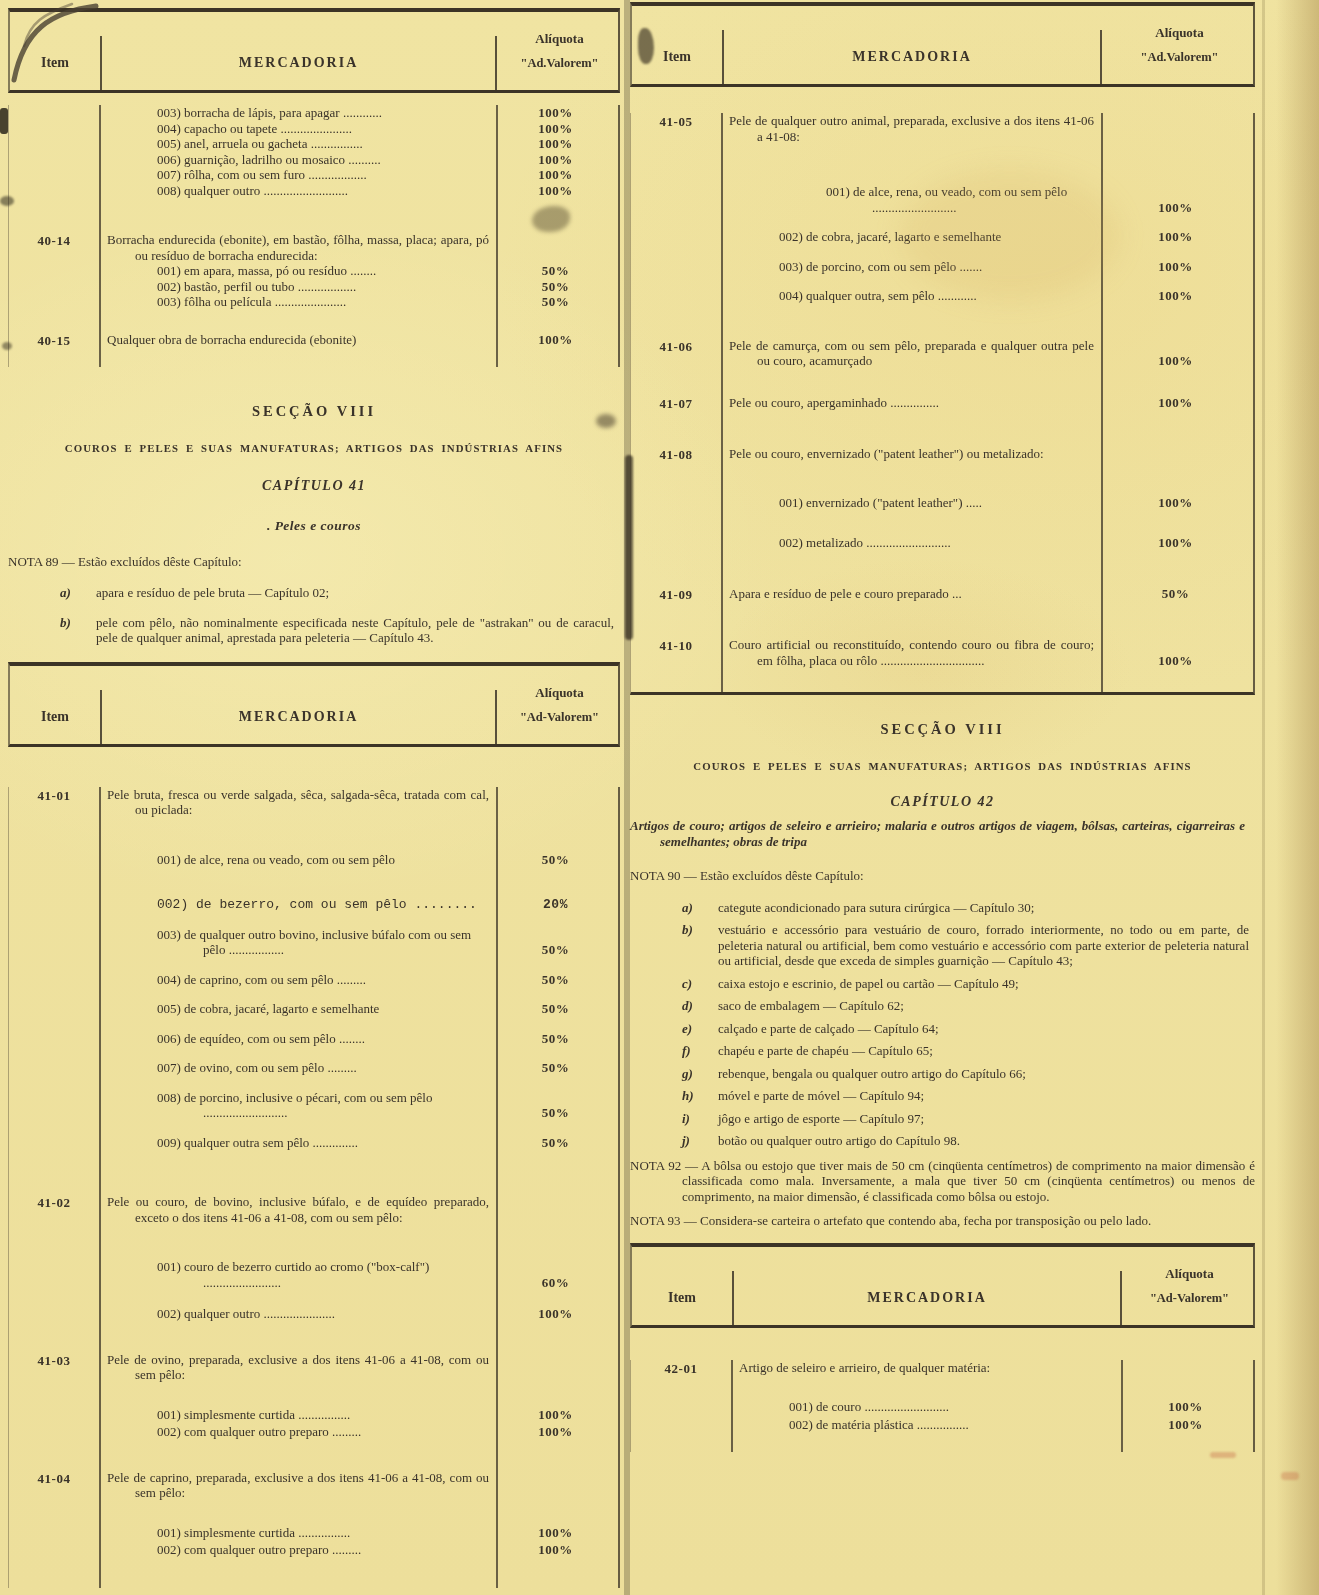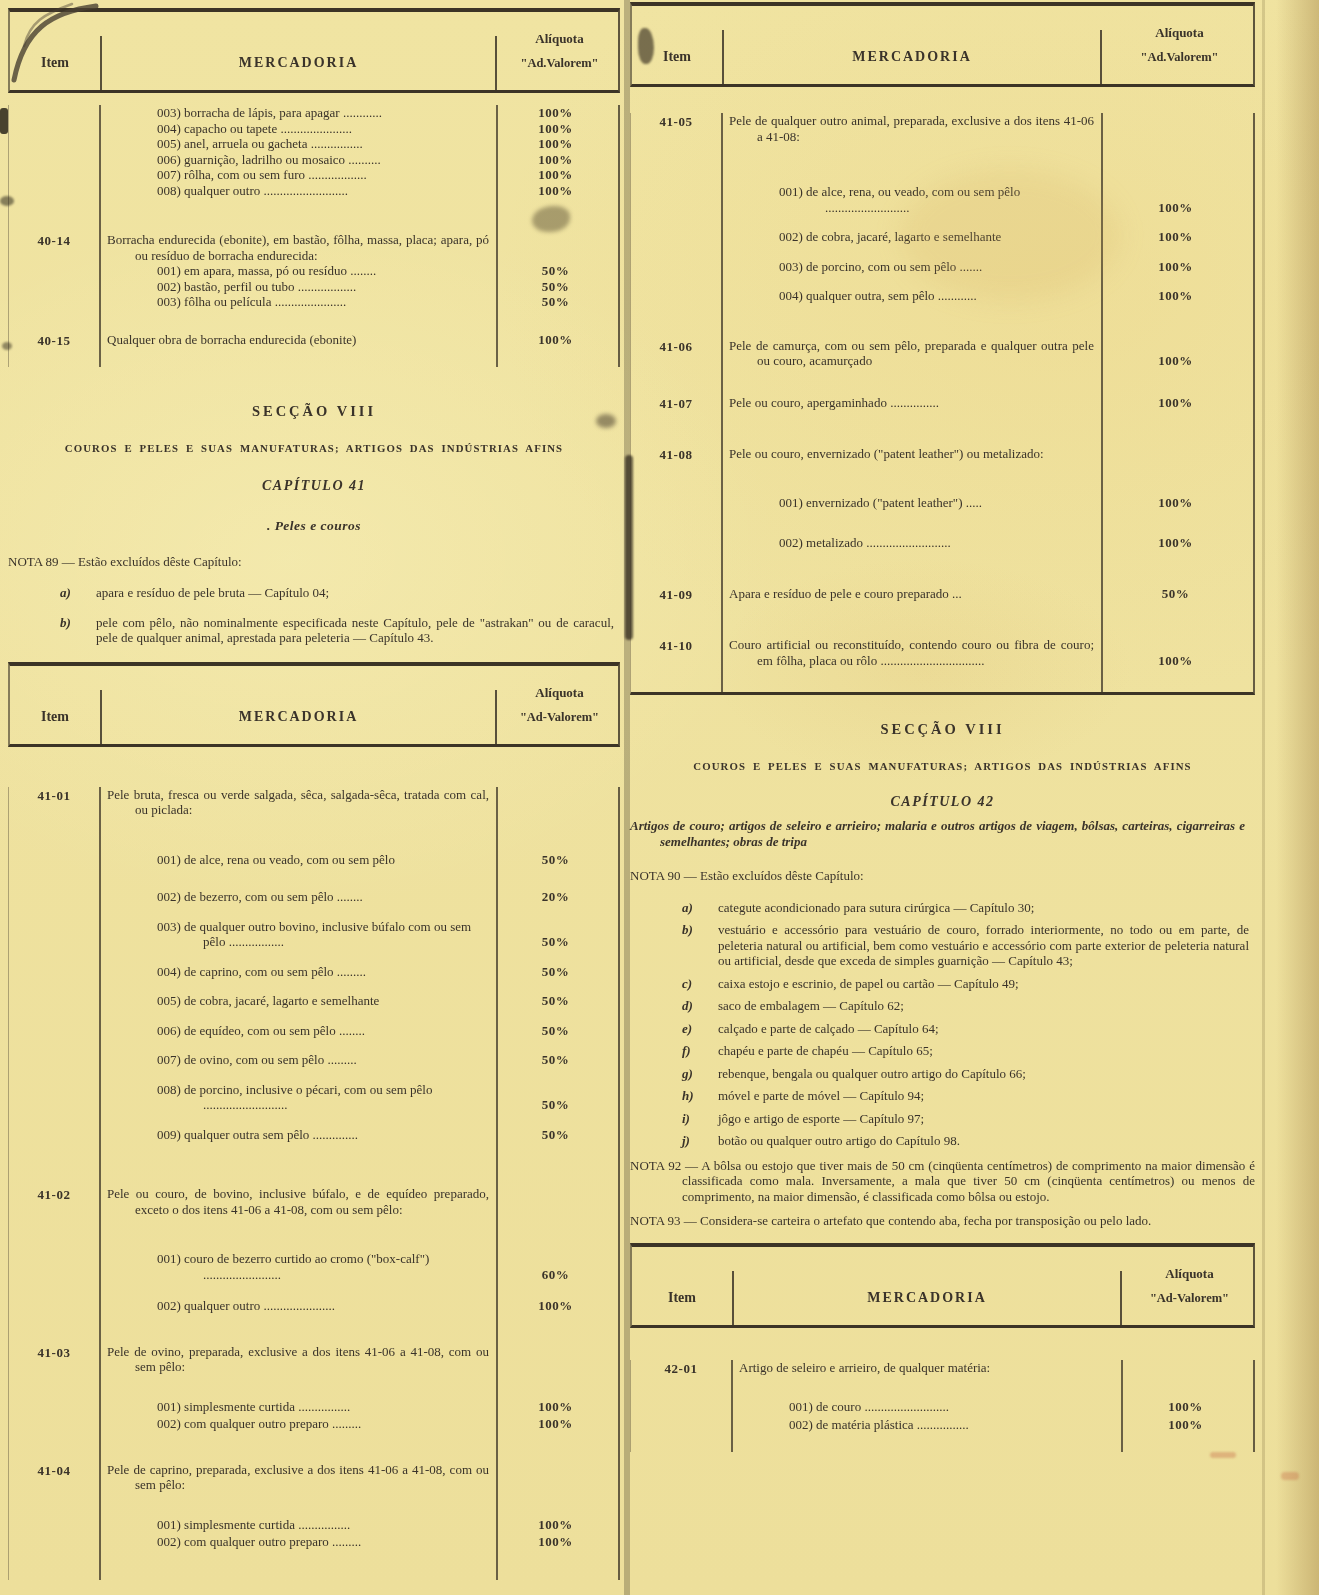--- a/index.html
+++ b/index.html
@@ -144,21 +144,21 @@
 
     <div>
       <div class="secao" style="margin-top:36px;">SECÇÃO VIII</div>
       <div class="caption" style="margin-top:22px;">COUROS E PELES E SUAS MANUFATURAS;  ARTIGOS DAS INDÚSTRIAS AFINS</div>
       <div class="capitulo" style="margin-top:24px;">CAPÍTULO 41</div>
       <div class="subtitle-center" style="margin-top:24px;">. Peles e couros</div>
       <div class="nota" style="margin-top:20px;">NOTA 89 — Estão excluídos dêste Capítulo:</div>
       <div>
           <div class="note-item" style="margin-top: 16px;">
             <span class="note-label">a)</span>
-            <span class="note-text">apara e resíduo de pele bruta — Capítulo 04;</span>
+            <span class="note-text">apara e resíduo de pele bruta — Capítulo 02;</span>
           </div>
           <div class="note-item" style="margin-top: 14px;">
             <span class="note-label">b)</span>
             <span class="note-text">pele com pêlo, não nominalmente especificada neste Capítulo, pele de "astrakan" ou de caracul, pele de qualquer animal, aprestada para peleteria — Capítulo 43.</span>
           </div>
         </div>
     </div>
 
     <div class="ttable" style="margin-top: 16px; --c1: 90px; --c2: 397px; --c3: 125px;">
         <div class="thead">
@@ -176,21 +176,21 @@
             <div class="c-item">41-01</div>
             <div class="c-lines">
               <div class="lineblock">
                 <div class="lb-text desc">Pele bruta, fresca ou verde salgada, sêca, salgada-sêca, tratada com cal, ou piclada:</div>
                 <div class="lb-rate"></div>
               </div>
               <div class="lineblock" style="margin-top: 34px;">
                 <div class="lb-text sub">001) de alce, rena ou veado, com ou sem pêlo</div>
                 <div class="lb-rate">50%</div>
               </div>
-              <div class="lineblock" style="margin-top: 22px;">
+              <div class="lineblock" style="margin-top: 30px; font-family: Liberation Mono, monospace;">
                 <div class="lb-text sub">002) de bezerro, com ou sem pêlo ........</div>
                 <div class="lb-rate">20%</div>
               </div>
               <div class="lineblock" style="margin-top: 14px;">
                 <div class="lb-text sub">003) de qualquer outro bovino, inclusive búfalo com ou sem pêlo .................</div>
                 <div class="lb-rate">50%</div>
               </div>
               <div class="lineblock" style="margin-top: 14px;">
                 <div class="lb-text sub">004) de caprino, com ou sem pêlo .........</div>
                 <div class="lb-rate">50%</div>
@@ -285,21 +285,21 @@
         <div class="tbody" style="padding-bottom: 24px;">
           <div class="vl v1"></div>
           <div class="vl v2"></div>
           <div class="entry" style="margin-top: 26px;">
             <div class="c-item">41-05</div>
             <div class="c-lines">
               <div class="lineblock">
                 <div class="lb-text desc">Pele de qualquer outro animal, preparada, exclusive a dos itens 41-06 a 41-08:</div>
                 <div class="lb-rate"></div>
               </div>
-              <div class="lineblock" style="margin-top: 40px;">
+              <div class="lineblock" style="margin-top: 40px; padding-left: 47px;">
                 <div class="lb-text sub">001) de alce, rena, ou veado, com ou sem pêlo ..........................</div>
                 <div class="lb-rate">100%</div>
               </div>
               <div class="lineblock" style="margin-top: 14px;">
                 <div class="lb-text sub">002) de cobra, jacaré, lagarto e semelhante</div>
                 <div class="lb-rate">100%</div>
               </div>
               <div class="lineblock" style="margin-top: 14px;">
                 <div class="lb-text sub">003) de porcino, com ou sem pêlo .......</div>
                 <div class="lb-rate">100%</div>

